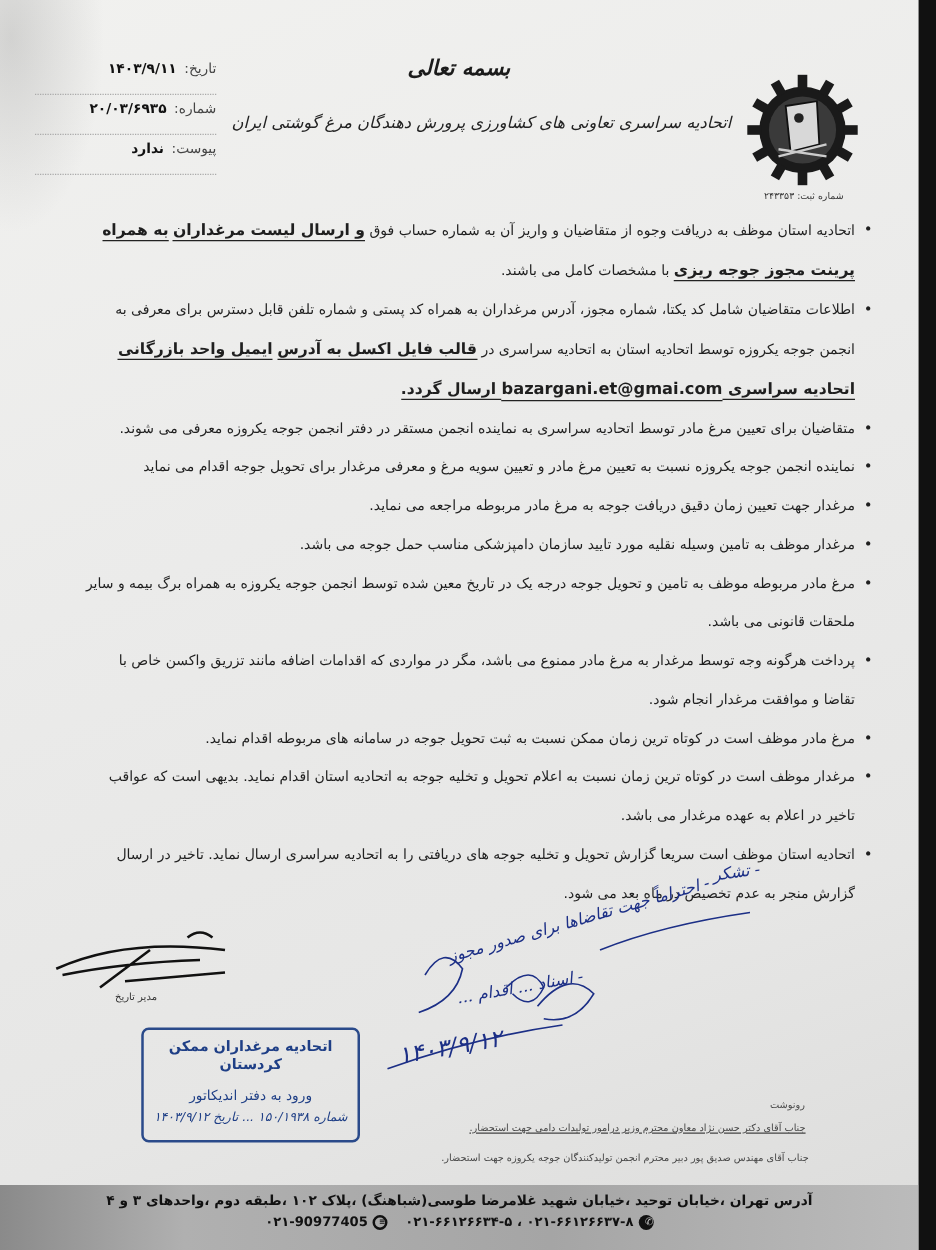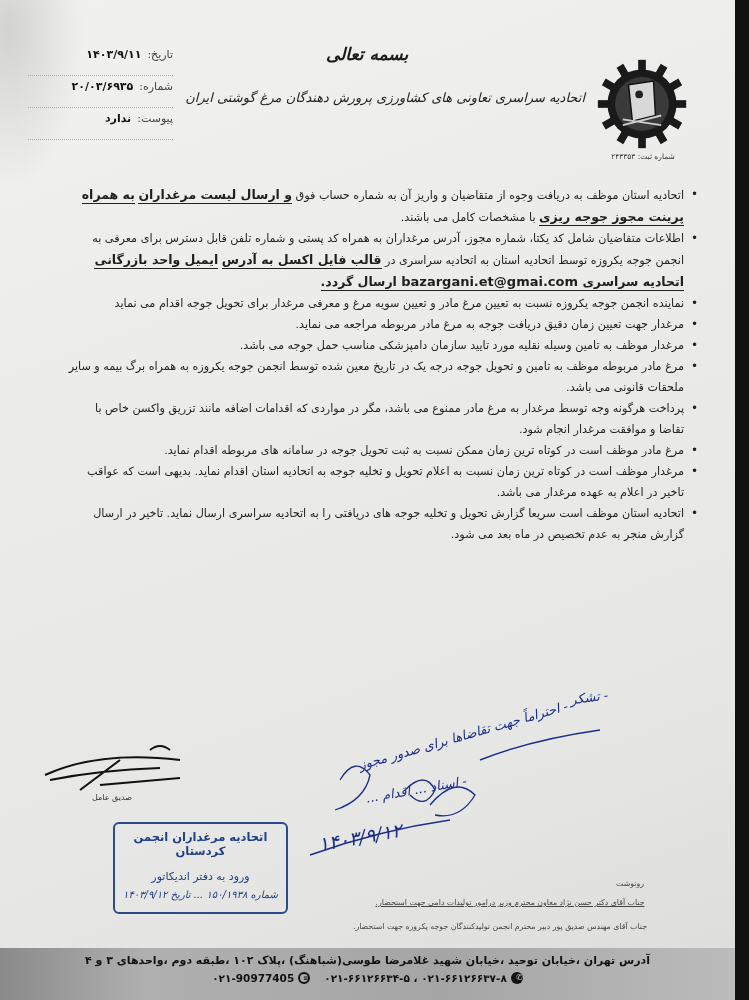--- a/index.html
+++ b/index.html
@@ -29,22 +29,22 @@
   .logo { position: absolute; left: 594px; top: 56px; width: 96px; height: 96px; }
   .reg-no { position: absolute; left: 598px; top: 152px; font-size: 7.5px; color: #333; direction: rtl; width: 90px; text-align: center; }
 
   .meta { position: absolute; left: 28px; top: 48px; width: 145px; direction: rtl; font-size: 11px; color: #333; }
   .meta-row { display: flex; align-items: baseline; gap: 6px; height: 28px; border-bottom: 1px dotted #aaa; margin-bottom: 4px; }
   .meta-row .lbl { color: #444; }
   .meta-row .val { font-weight: bold; color: #111; font-size: 11px; }
 
   
   .content {
-    position: absolute; top: 184px; left: 68px; width: 630px; direction: rtl; text-align: right;
-    font-family: "DejaVu Sans", sans-serif; color: #1f1f1f; font-size: 11.2px; line-height: 21px;
+    position: absolute; top: 168px; left: 68px; width: 630px; direction: rtl; text-align: right;
+    font-family: "DejaVu Sans", sans-serif; color: #1f1f1f; font-size: 11.2px; line-height: 31px;
   }
   .content ul { list-style: none; }
   .content li { position: relative; padding-right: 14px; }
   .content li::before { content: "•"; position: absolute; right: 0; top: 0; font-size: 12px; }
   .b { font-weight: bold; font-size: 12.5px; }
   .ul { border-bottom: 1.3px solid #222; padding-bottom: 1px; }
   .email { font-family: "DejaVu Sans", sans-serif; font-weight: bold; font-size: 13px; direction: ltr; unicode-bidi: embed; }
 
   
   .hand { position: absolute; font-family: "DejaVu Serif", serif; font-style: italic; color: #1c2f86; direction: rtl; }
@@ -129,20 +129,21 @@
     <div class="meta-row">
       <span class="lbl">پیوست:</span>
       <span class="val">ندارد</span>
     </div>
   </div>
 
   <div class="content">
     <ul id="bullet-list">
         <li><span>اتحادیه استان موظف به دریافت وجوه از متقاضیان و واریز آن به شماره حساب فوق </span><span class="b ul">و ارسال  لیست مرغداران</span><span> </span><span class="b ul">به همراه  پرینت مجوز جوجه ریزی</span><span> با مشخصات کامل می باشند.</span></li>
         <li><span>اطلاعات متقاضیان شامل کد یکتا، شماره مجوز، آدرس مرغداران به همراه کد پستی و شماره تلفن قابل دسترس برای معرفی به انجمن جوجه یکروزه توسط اتحادیه استان به اتحادیه سراسری در </span><span class="b ul">قالب فایل اکسل به آدرس</span><span> </span><span class="b ul">ایمیل واحد بازرگانی  اتحادیه سراسری </span><span class="email ul">bazargani.et@gmai.com</span><span class="b ul"> ارسال گردد.</span></li>
+        <li><span>متقاضیان برای تعیین مرغ مادر توسط اتحادیه سراسری به نماینده انجمن مستقر در دفتر انجمن جوجه یکروزه معرفی می شوند.</span></li>
         <li><span>نماینده انجمن جوجه یکروزه  نسبت به تعیین مرغ مادر و تعیین  سویه مرغ و معرفی مرغدار برای تحویل جوجه اقدام می نماید</span></li>
         <li><span>مرغدار جهت تعیین زمان دقیق دریافت جوجه به مرغ مادر مربوطه مراجعه می نماید.</span></li>
         <li><span>مرغدار موظف به تامین وسیله نقلیه مورد تایید سازمان دامپزشکی مناسب حمل جوجه می باشد.</span></li>
         <li><span>مرغ مادر مربوطه موظف به تامین و تحویل جوجه درجه یک  در تاریخ معین شده توسط انجمن جوجه یکروزه به همراه برگ بیمه و سایر ملحقات قانونی می باشد.</span></li>
         <li><span>پرداخت هرگونه وجه توسط مرغدار به مرغ مادر ممنوع می باشد، مگر در مواردی که اقدامات اضافه مانند تزریق واکسن خاص با تقاضا و موافقت مرغدار انجام شود.</span></li>
         <li><span>مرغ مادر موظف است در کوتاه ترین زمان ممکن نسبت به ثبت تحویل جوجه در سامانه های مربوطه اقدام نماید.</span></li>
         <li><span>مرغدار موظف است در کوتاه ترین زمان نسبت به اعلام تحویل و تخلیه جوجه به اتحادیه استان اقدام نماید. بدیهی است که عواقب تاخیر در اعلام به عهده مرغدار می باشد.</span></li>
         <li><span>اتحادیه استان موظف است سریعا گزارش تحویل و تخلیه جوجه های دریافتی را به اتحادیه سراسری ارسال نماید. تاخیر در ارسال گزارش منجر به عدم تخصیص در ماه بعد می شود.</span></li>
       </ul>
   </div>
@@ -156,24 +157,24 @@
   </svg>
   <div class="hand hw1">-  تشکر</div>
   <div class="hand hw2">-  احتراماً جهت تقاضاها برای صدور مجوز</div>
   <div class="hand hw3">-  اسناد ... اقدام ... </div>
   <div class="hand hw-date">۱۴۰۳/۹/۱۲</div>
 
   <svg class="sig-block" viewBox="0 0 150 70">
     <path d="M5 35 Q60 10 140 20 M10 40 Q60 30 120 28 M40 50 L80 20 M60 45 L140 38" stroke="#111" stroke-width="2" fill="none"></path>
     <path d="M110 10 q10 -8 20 0" stroke="#111" stroke-width="2" fill="none"></path>
   </svg>
-  <div class="sig-title">صدیق عامل</div>
+  <div class="sig-title">مدیر تاریخ</div>
 
   <div class="stamp">
-    <div class="st1">اتحادیه مرغداران انجمن کردستان</div>
+    <div class="st1">اتحادیه مرغداران ممکن کردستان</div>
     <div class="st2">ورود به دفتر اندیکاتور</div>
     <div class="st3">
       <span>شماره</span>
       <span>۱۵۰/۱۹۳۸</span>
       <span> ... </span>
       <span>تاریخ</span>
       <span>۱۴۰۳/۹/۱۲</span>
     </div>
   </div>
 

